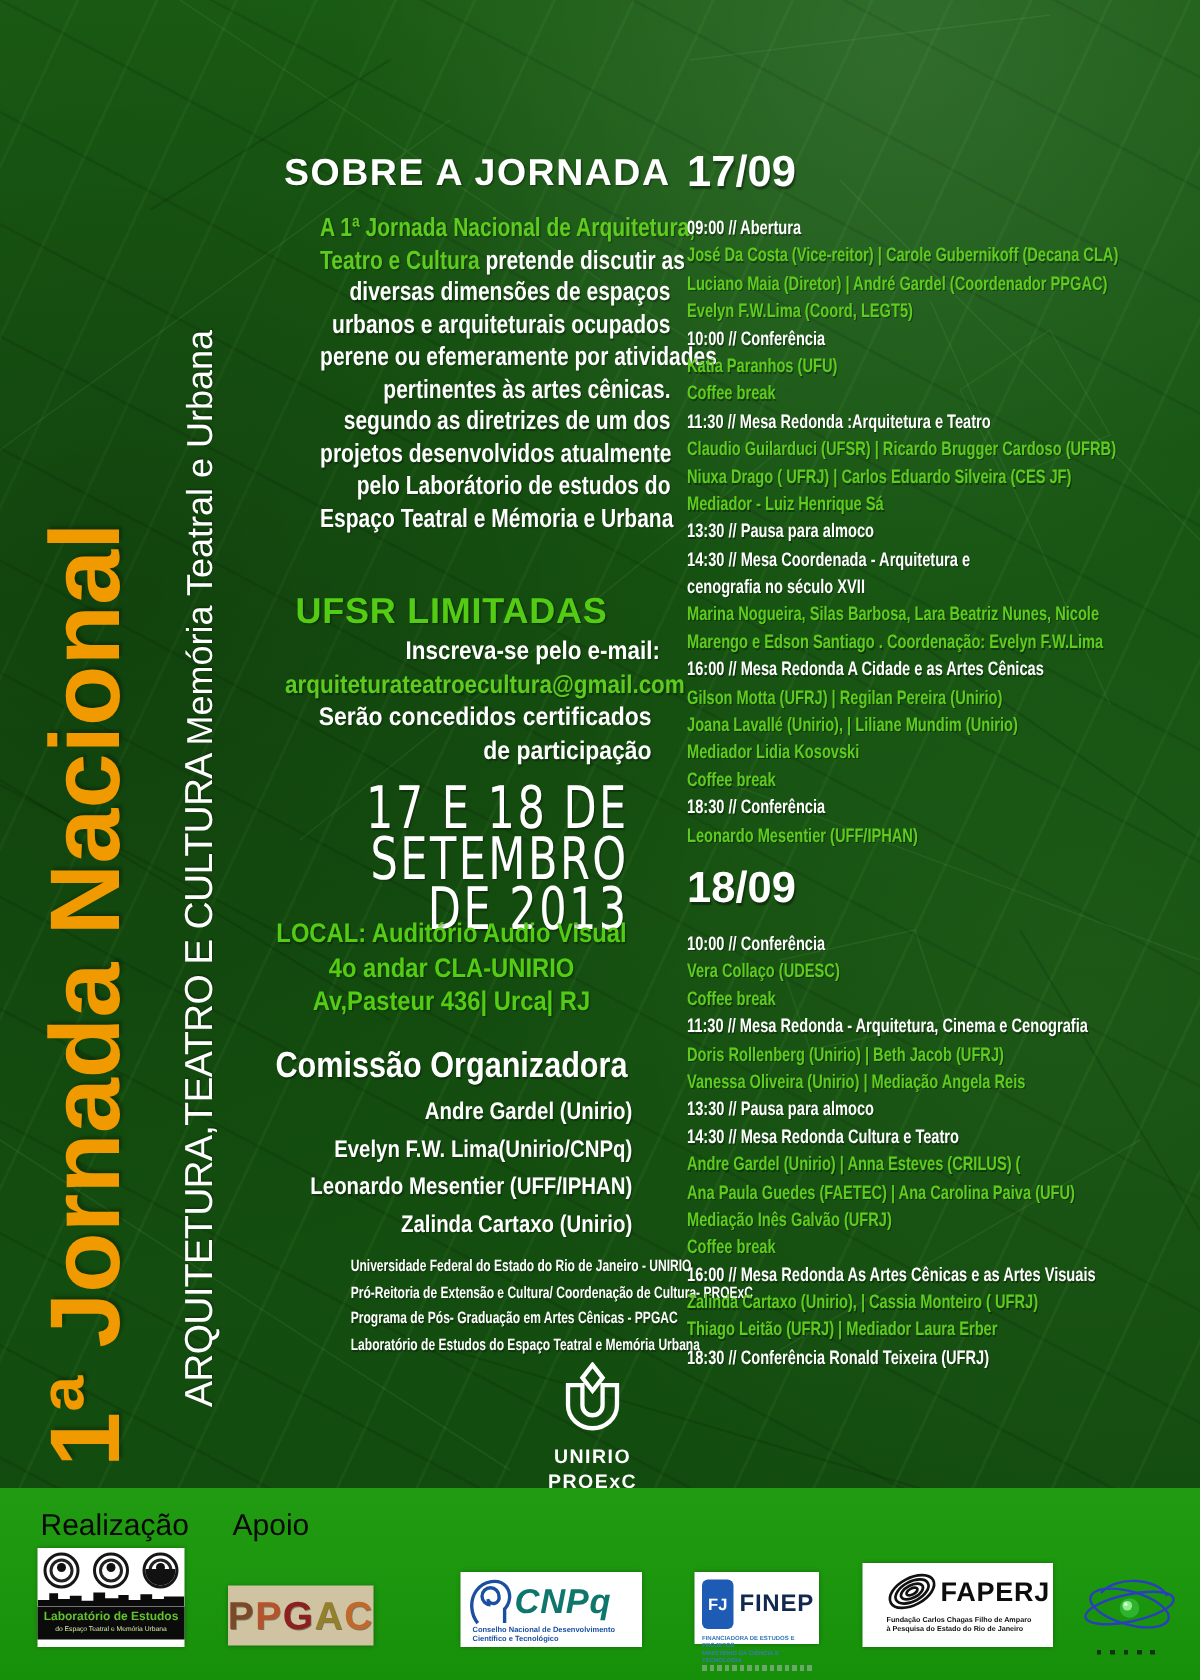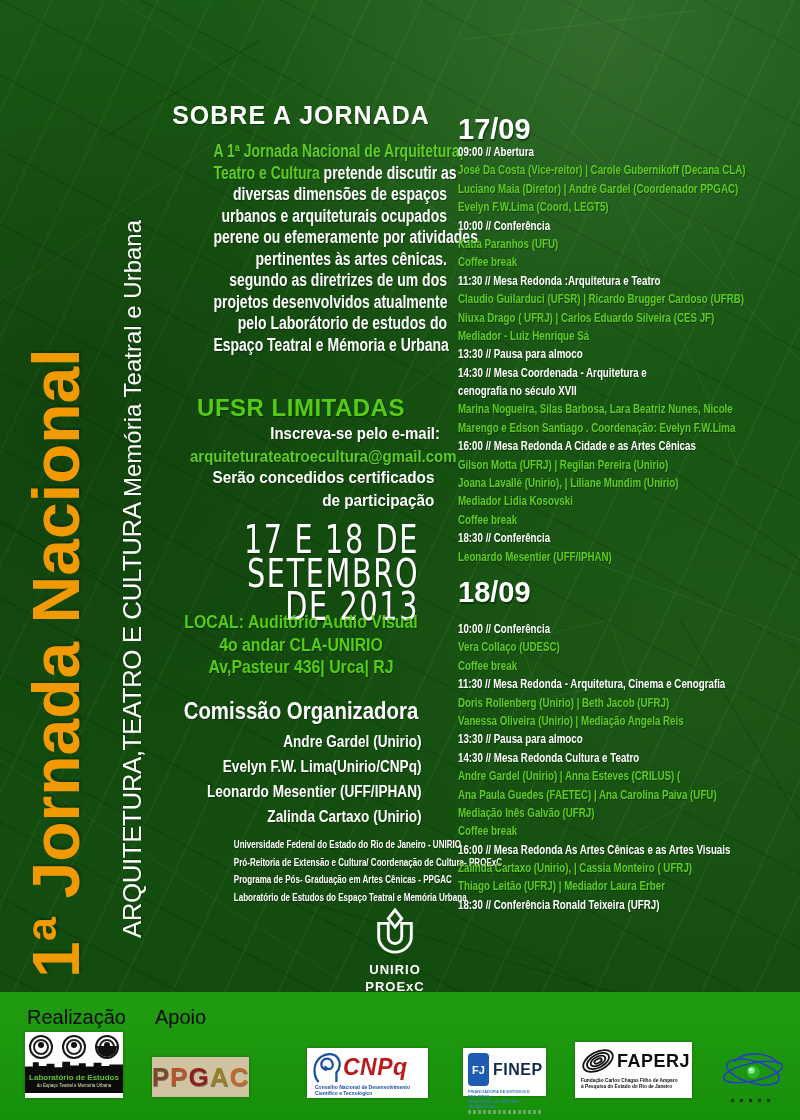--- a/index.html
+++ b/index.html
@@ -23,21 +23,21 @@
   }
   .v-white{
     position:absolute; left:117px; top:938px; transform:rotate(-90deg); transform-origin:0 0;
     white-space:nowrap; color:#fff; text-shadow:1px 1px 1px rgba(0,0,0,0.3);
   }
   .v-white .caps{font-size:26px; letter-spacing:-0.5px;}
   .v-white .mixed{font-size:24px;}
   
   .mid{position:absolute; left:155px; top:0; width:292px;}
   .mid *{text-shadow:1px 1px 1px rgba(0,0,0,0.35);}
-  .sobre{position:absolute; top:101px; width:100%; text-align:center; color:#fff; font-size:25px; font-weight:bold; letter-spacing:1px;}
+  .sobre{position:absolute; top:101px; width:100%; text-align:right; color:#fff; font-size:25px; font-weight:bold; letter-spacing:1px;}
   .about{position:absolute; top:141px; width:100%;}
   .aline{height:21.5px; line-height:21.5px; text-align:right; font-size:17.5px; font-weight:bold;
          transform:scaleX(0.80); transform-origin:100% 50%; white-space:nowrap;}
   .aline .g{color:#5ecb1e;}
   .aline .w{color:#fff;}
   .vagas-h{position:absolute; top:394px; width:100%; text-align:center; color:#54cc14; font-size:24px; font-weight:bold; letter-spacing:0.5px;}
   .sub-block{position:absolute; top:423px; width:100%;}
   .sub-block div{height:22.5px; line-height:22.5px; text-align:right; padding-right:8px;
                  font-size:17px; font-weight:bold; color:#fff; transform:scaleX(0.88); transform-origin:100% 50%; white-space:nowrap;}
   .sub-block .email{color:#5ecb1e;}
@@ -58,21 +58,21 @@
                transform:scaleX(0.85); transform-origin:100% 50%; white-space:nowrap;}
   .inst{position:absolute; top:836px; width:100%;}
   .inst div{height:17.6px; line-height:17.6px; text-align:right; padding-right:6px; font-size:11px; font-weight:bold; color:#fff;
             transform:scaleX(0.73); transform-origin:100% 50%; white-space:nowrap;}
   .unirio{position:absolute; left:330px; top:908px; width:130px; text-align:center; color:#fff;}
   .unirio .uname{font-size:13px; font-weight:bold; letter-spacing:1px; margin-top:2px;}
   
   .prog-title{position:absolute; left:458px; top:40px; color:#fff; font-size:34px; font-weight:bold; letter-spacing:0.5px;
               text-shadow:1px 2px 1px rgba(0,0,0,0.4);}
   .day-h{position:absolute; left:458px; color:#fff; font-size:29px; font-weight:bold; text-shadow:1px 2px 1px rgba(0,0,0,0.4);}
-  .d1-h{top:113px;} .d2-h{top:576px;}
+  .d1-h{top:99px;} .d2-h{top:576px;}
   .plines{position:absolute; left:458px; width:340px;}
   .d1-lines{top:143px;} .d2-lines{top:620px;}
   .pline{height:18.4px; line-height:18.4px; font-size:13px; font-weight:bold; white-space:nowrap;
          transform:scaleX(0.75); transform-origin:0 50%; text-shadow:1px 1px 0 rgba(0,0,0,0.35);}
   .pline.w{color:#fff;} .pline.g{color:#5ecb1e;}
   
   .footer{position:absolute; left:0; top:992px; width:800px; height:128px;
           background:linear-gradient(180deg,#219c12,#179009);}
   .flabel{position:absolute; top:14px; font-size:20px; color:#0a0a0a;}
   .lab-logo{position:absolute; left:25px; top:40px; width:98px; height:66px; background:#fff; box-shadow:0 0 3px rgba(0,0,0,0.3);}
@@ -84,30 +84,30 @@
   .skyline{height:11px; background:#0b0b0b; margin-top:1px;
     clip-path:polygon(0 100%,0 60%,8% 60%,8% 20%,14% 20%,14% 55%,22% 55%,22% 35%,30% 35%,30% 65%,38% 65%,38% 15%,46% 15%,46% 50%,55% 50%,55% 30%,62% 30%,62% 60%,70% 60%,70% 25%,78% 25%,78% 55%,86% 55%,86% 40%,100% 40%,100% 100%);}
   .lab-band{height:22px; background:#0b0b0b; text-align:center;}
   .lab-band .l1{font-size:8px; font-weight:bold; color:#63c22e; line-height:10px; padding-top:2px;}
   .lab-band .l2{font-size:4.5px; color:#d9e8a8; line-height:6px;}
   .ppgac-logo{position:absolute; left:152px; top:65px; width:97px; height:40px; background:#cfc3a2;
               display:flex; align-items:center; justify-content:center; box-shadow:0 0 3px rgba(0,0,0,0.3);}
   .ppgac-logo span{font-size:26px; font-weight:bold; letter-spacing:1px; text-shadow:0.5px 0.5px 0 rgba(0,0,0,0.4);}
   .cnpq-logo{position:absolute; left:307px; top:56px; width:121px; height:50px; background:#fff; box-shadow:0 0 3px rgba(0,0,0,0.3);}
   .cnpq-row{display:flex; align-items:center; padding:2px 0 0 4px;}
-  .cnpq-name{font-size:23px; font-weight:bold; font-style:italic; color:#b91c1c; letter-spacing:0.5px;}
+  .cnpq-name{font-size:23px; font-weight:bold; font-style:italic; color:#0f766e; letter-spacing:0.5px;}
   .cnpq-sub{padding-left:8px; color:#1b4fa0; font-weight:bold; font-size:5px; line-height:6px;}
   .finep-logo{position:absolute; left:463px; top:56px; width:83px; height:48px; background:#fff; box-shadow:0 0 3px rgba(0,0,0,0.3);}
   .finep-row{display:flex; align-items:center; padding:5px 0 0 5px;}
   .finep-sq{width:21px; height:33px; background:#1d5bb5; border-radius:4px; color:#fff; font-size:11px; font-weight:bold;
             display:flex; align-items:center; justify-content:center;}
   .finep-name{font-size:16px; font-weight:bold; color:#12294f; padding-left:4px; letter-spacing:0.5px;}
   .finep-sub{padding:3px 3px 0 5px; font-size:4px; line-height:5px; color:#3a7ab8; font-weight:bold;}
   .finep-bar{height:4px; margin:1px 3px 0 5px; background:repeating-linear-gradient(90deg,#6aa86a 0 3px, transparent 3px 5px);}
-  .faperj-logo{position:absolute; left:575px; top:50px; width:117px; height:56px; background:#fff; box-shadow:0 0 3px rgba(0,0,0,0.3);}
+  .faperj-logo{position:absolute; left:575px; top:50px; width:117px; height:56px; background:#fff; box-shadow:0 0 3px rgba(0,0,0,0.3);padding-left:10px;}
   .faperj-row{display:flex; align-items:center; padding:4px 0 0 4px;}
   .faperj-name{font-size:18px; font-weight:bold; color:#0d0d0d; letter-spacing:0.5px;}
   .faperj-sub{padding:2px 2px 0 6px; font-size:4.8px; line-height:6px; color:#111; font-weight:bold;}
   .atom-logo{position:absolute; left:713px; top:60px; width:80px; height:52px; text-align:center;}
   .atom-dots{height:3px; width:44px; margin:3px auto 0; background:repeating-linear-gradient(90deg,#123312 0 3px, transparent 3px 9px);}
 </style>
 </head>
 <body>
 
 <div class="poster">

